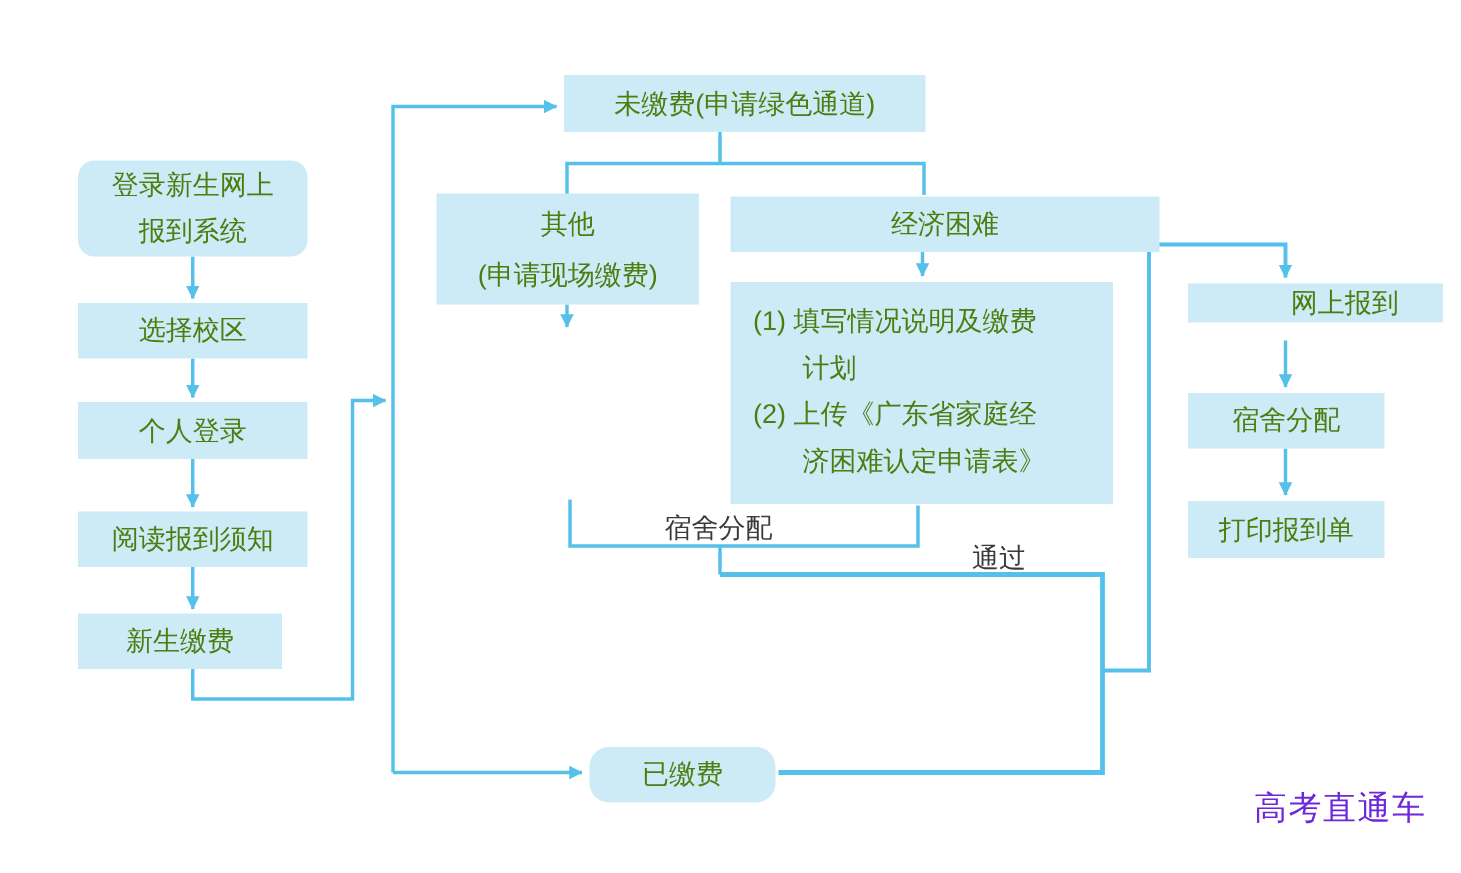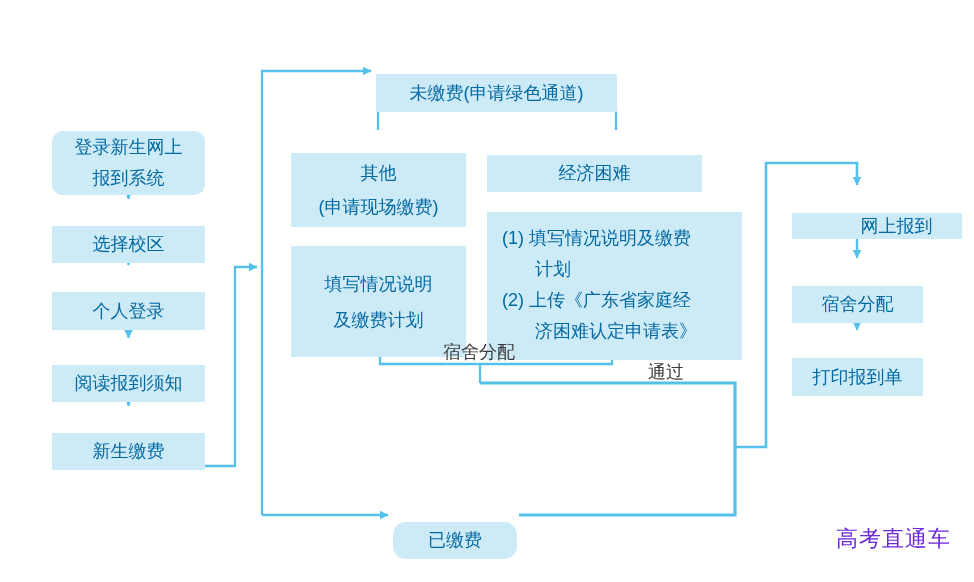--- a/index.html
+++ b/index.html
@@ -10,39 +10,39 @@
     font-family:"Liberation Sans","DejaVu Sans",sans-serif;
     overflow:hidden;
   }
   #wires{position:absolute;left:0;top:0;width:974px;height:582px;}
   .thin{stroke:#55c0ea;stroke-width:2.3;fill:none;}
   .mid{stroke:#55c0ea;stroke-width:2.6;fill:none;}
   .thick{stroke:#55c0ea;stroke-width:3.2;fill:none;}
   .box{
     position:absolute;
     background:#cdeaf7;
-    color:#0369a1;
+    color:#4d7c0f;
     font-size:18px;
-    display:flex;align-items:center;justify-content:flex-end;margin-top:24px;
+    display:flex;align-items:center;justify-content:flex-end;
   }
   .box .lbl{
     display:block;width:100%;
     text-align:center;
     white-space:pre-line;
     line-height:31px;
   }
   #b-login   {left:52px; top:107px; width:153px; height:64px;border-radius:11px;}
   #b-campus  {left:52px; top:202px; width:153px; height:37px;}
   #b-personal{left:52px; top:268px; width:153px; height:38px;}
   #b-notice  {left:52px; top:341px; width:153px; height:37px;}
-  #b-pay     {left:52px; top:409px; width:153px; height:37px;}
+  #b-pay     {left:52px; top:409px; width:136px; height:37px;}
   #b-unpaid  {left:376px; top:50px;  width:241px; height:38px;}
   #b-other   {left:291px; top:129px; width:175px; height:74px;}
   #b-other .lbl{line-height:34px;}
-  #b-hardship{left:487px; top:131px; width:215px; height:37px;}
+  #b-hardship{left:487px; top:131px; width:286px; height:37px;}
   #b-plan    {left:291px; top:222px; width:175px; height:111px;}
   #b-plan .lbl{line-height:36px;}
   #b-steps   {left:487px; top:188px; width:255px; height:148px;
               display:block; box-sizing:border-box;
               padding:11px 0 0 15px; text-align:left;}
   .step{
     margin:0 0 0 33px;
     text-indent:-33px;
     white-space:pre-line;
     width:180px;
@@ -116,24 +116,20 @@
   <div class="box" id="b-unpaid">
     <span class="lbl">未缴费(申请绿色通道)</span>
   </div>
   <div class="box" id="b-other">
     <span class="lbl">其他
 (申请现场缴费)</span>
   </div>
   <div class="box" id="b-hardship">
     <span class="lbl">经济困难</span>
   </div>
-  <div class="box" id="b-plan">
-    <span class="lbl">填写情况说明
-及缴费计划</span>
-  </div>
   <div class="box" id="b-steps">
     <p class="step">(1) 填写情况说明及缴费
 计划</p>
     <p class="step">(2) 上传《广东省家庭经
 济困难认定申请表》</p>
   </div>
 
   <div class="box" id="b-paid">
     <span class="lbl">已缴费</span>
   </div>

